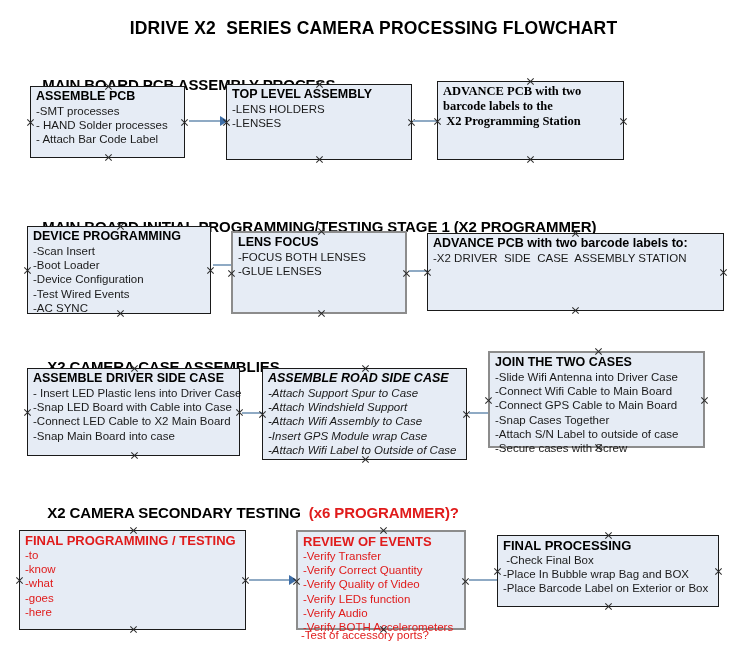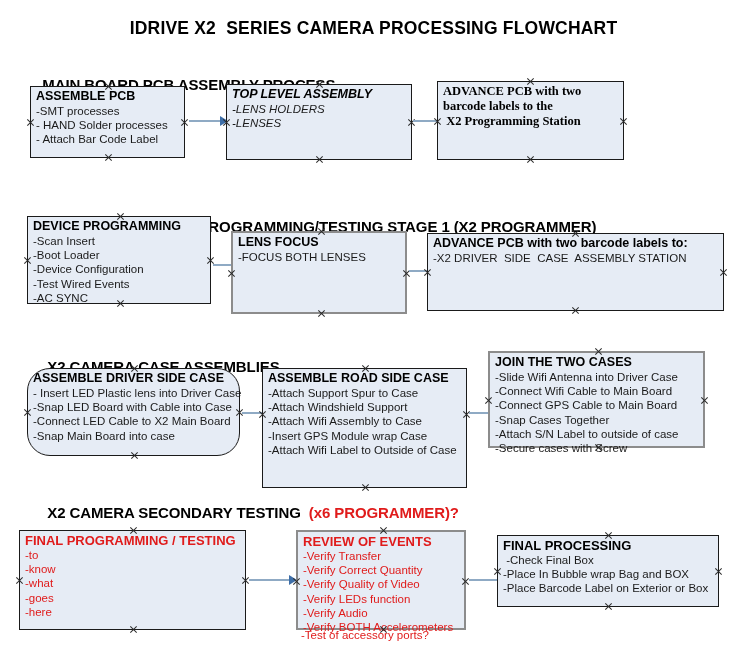--- a/index.html
+++ b/index.html
@@ -150,21 +150,21 @@
     <span class="handle" style="left:73px; bottom:-5px;"></span>
     <span class="handle" style="left:-5px; top:31px;"></span>
     <span class="handle" style="right:-5px; top:31px;"></span>
   </div>
 
   <div class="connector" style="left:189px; top:116px; width:39px;">
     <div class="line" style="width:31px;"></div>
     <div class="head" style="left:31px;"></div>
   </div>
 
-  <div class="node" style="left:226px; top:84px; width:186px; height:76px;font-style:italic;">
+  <div class="node" style="left:226px; top:84px; width:186px; height:76px;">
     <div class="node-inner">
       <div class="node-title">TOP LEVEL ASSEMBLY</div>
       <div class="node-line">-LENS HOLDERS</div>
       <div class="node-line">-LENSES</div>
     </div>
     <span class="handle" style="left:88px; top:-5px;"></span>
     <span class="handle" style="left:88px; bottom:-5px;"></span>
     <span class="handle" style="left:-5px; top:33px;"></span>
     <span class="handle" style="right:-5px; top:33px;"></span>
   </div>
@@ -183,21 +183,21 @@
     <span class="handle" style="left:88px; top:-5px;"></span>
     <span class="handle" style="left:88px; bottom:-5px;"></span>
     <span class="handle" style="left:-5px; top:35px;"></span>
     <span class="handle" style="right:-5px; top:35px;"></span>
   </div>
 
   <div class="section-heading" style="left:26px; top:201px;">
     <span>MAIN BOARD INITIAL PROGRAMMING/TESTING STAGE 1 (X2 PROGRAMMER)</span>
   </div>
 
-  <div class="node" style="left:27px; top:216px; width:184px; height:88px;">
+  <div class="node" style="left:27px; top:226px; width:184px; height:88px;">
     <div class="node-inner">
       <div class="node-title">DEVICE PROGRAMMING</div>
       <div class="node-line">-Scan Insert</div>
       <div class="node-line">-Boot Loader</div>
       <div class="node-line">-Device Configuration</div>
       <div class="node-line">-Test Wired Events</div>
       <div class="node-line">-AC SYNC</div>
     </div>
     <span class="handle" style="left:88px; top:-5px;"></span>
     <span class="handle" style="left:88px; bottom:-5px;"></span>
@@ -207,20 +207,21 @@
 
   <div class="connector" style="left:213px; top:260px; width:34px;">
     <div class="line" style="width:24px;"></div>
     <div class="head" style="left:24px;"></div>
   </div>
 
   <div class="node selected" style="left:231px; top:231px; width:176px; height:83px;">
     <div class="node-inner">
       <div class="node-title">LENS FOCUS</div>
       <div class="node-line">-FOCUS BOTH LENSES</div>
+      <div class="node-line">-GLUE LENSES</div>
     </div>
     <span class="handle" style="left:84px; top:-6px;"></span>
     <span class="handle" style="left:84px; bottom:-6px;"></span>
     <span class="handle" style="left:-6px; top:36px;"></span>
     <span class="handle" style="right:-6px; top:36px;"></span>
   </div>
 
   <div class="connector" style="left:409px; top:266px; width:36px;">
     <div class="line" style="width:26px;"></div>
     <div class="head" style="left:26px;"></div>
@@ -234,40 +235,40 @@
     <span class="handle" style="left:143px; top:-5px;"></span>
     <span class="handle" style="left:143px; bottom:-5px;"></span>
     <span class="handle" style="left:-5px; top:34px;"></span>
     <span class="handle" style="right:-5px; top:34px;"></span>
   </div>
 
   <div class="section-heading" style="left:31px; top:341px;">
     <span>X2 CAMERA CASE ASSEMBLIES</span>
   </div>
 
-  <div class="node" style="left:27px; top:368px; width:213px; height:88px;border-radius:23px;">
+  <div class="node" style="left:27px; top:368px; width:213px; height:88px;">
     <div class="node-inner">
       <div class="node-title">ASSEMBLE DRIVER SIDE CASE</div>
       <div class="node-line">- Insert LED Plastic lens into Driver Case</div>
       <div class="node-line">-Snap LED Board with Cable into Case</div>
       <div class="node-line">-Connect LED Cable to X2 Main Board</div>
       <div class="node-line">-Snap Main Board into case</div>
     </div>
     <span class="handle" style="left:102px; top:-5px;"></span>
     <span class="handle" style="left:102px; bottom:-5px;"></span>
     <span class="handle" style="left:-5px; top:39px;"></span>
     <span class="handle" style="right:-5px; top:39px;"></span>
   </div>
 
   <div class="connector" style="left:242px; top:408px; width:30px;">
     <div class="line" style="width:22px;"></div>
     <div class="head" style="left:22px;"></div>
   </div>
 
-  <div class="node" style="left:262px; top:368px; width:205px; height:120px;">
+  <div class="node" style="left:262px; top:368px; width:205px; height:92px;font-style:italic;">
     <div class="node-inner">
       <div class="node-title">ASSEMBLE ROAD SIDE CASE</div>
       <div class="node-line">-Attach Support Spur to Case</div>
       <div class="node-line">-Attach Windshield Support</div>
       <div class="node-line">-Attach Wifi Assembly to Case</div>
       <div class="node-line">-Insert GPS Module wrap Case</div>
       <div class="node-line">-Attach Wifi Label to Outside of Case</div>
     </div>
     <span class="handle" style="left:98px; top:-5px;"></span>
     <span class="handle" style="left:98px; bottom:-5px;"></span>

